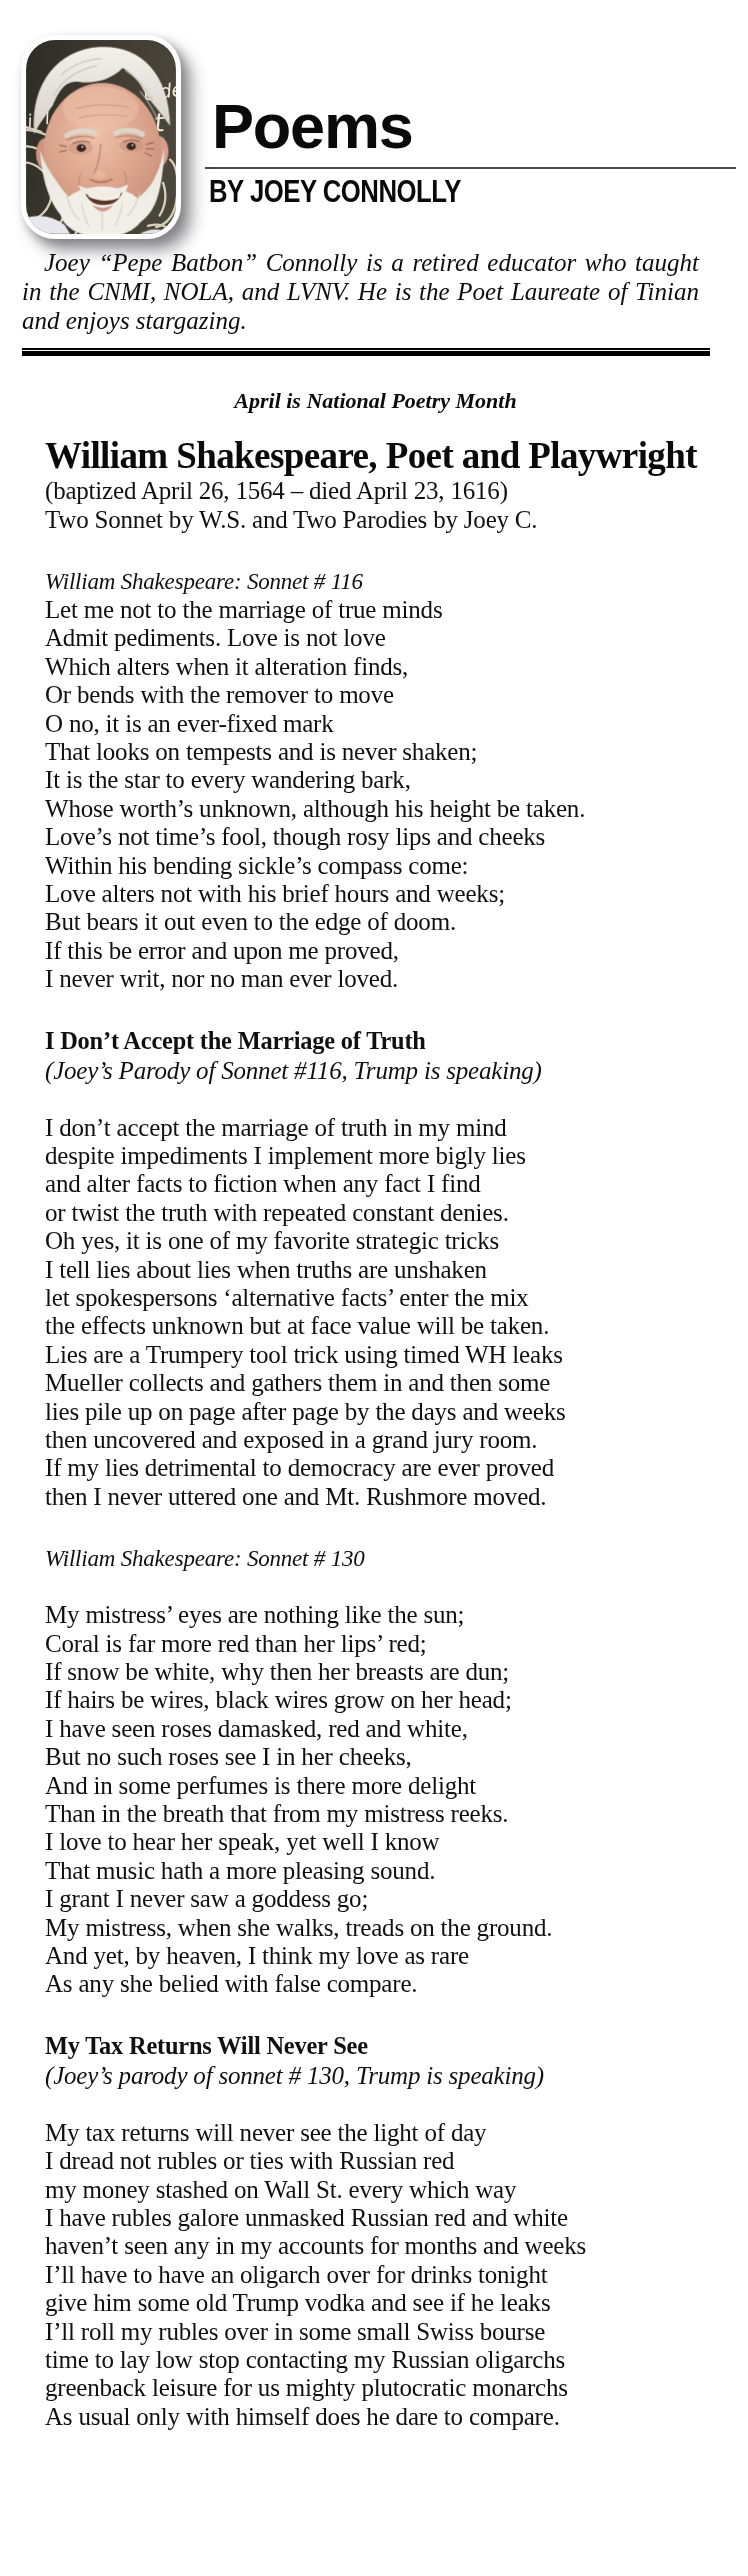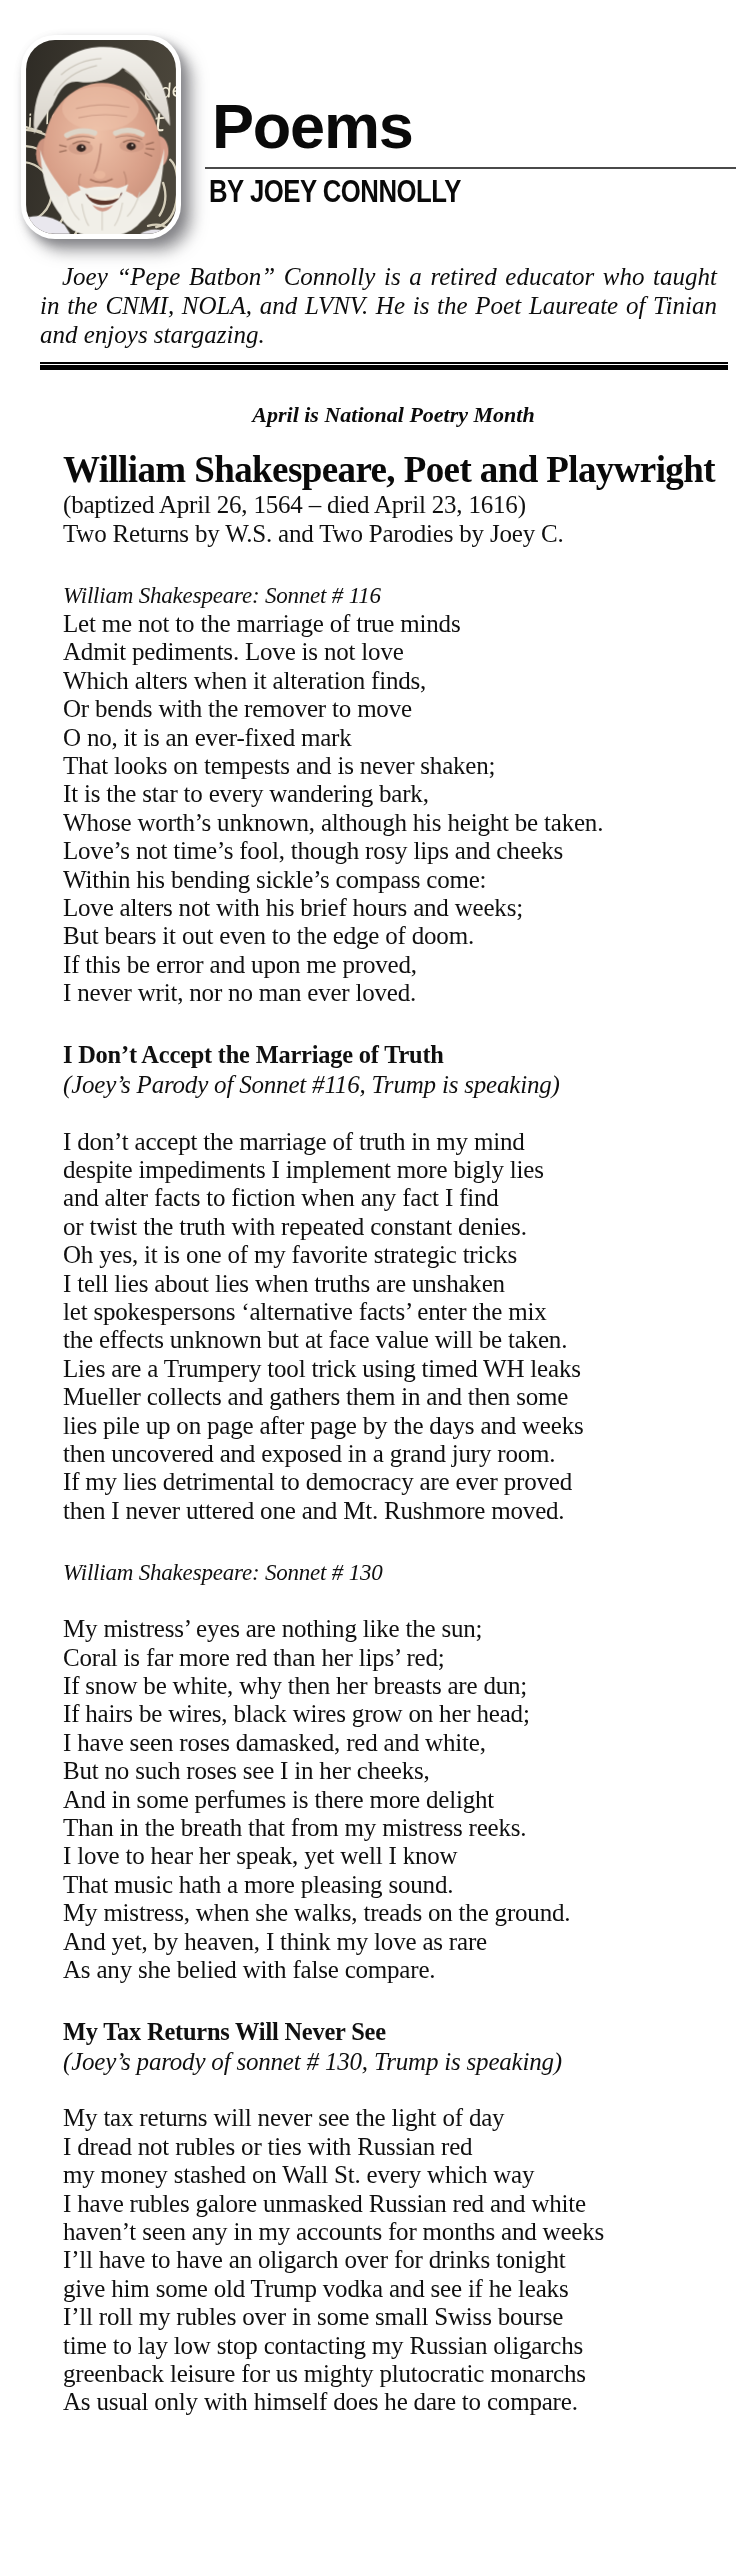--- a/index.html
+++ b/index.html
@@ -28,21 +28,21 @@
     position:absolute;left:205px;top:167px;width:531px;height:1.7px;background:#4a4a4a;
   }
   .byline{
     position:absolute;left:209px;top:175px;
     font-family:"Liberation Sans",sans-serif;font-weight:bold;
     font-size:31px;line-height:1.1;letter-spacing:-0.6px;color:#0a0a0a;
     transform:scaleX(.83);transform-origin:left top;white-space:nowrap;
   }
 
   
-  .main{position:absolute;left:0;top:262px;width:720px;margin-left:18px;}
+  .main{position:absolute;left:0;top:248px;width:720px;}
   .intro{
     margin:0 21px 0 22px;text-indent:22px;
     font-style:italic;font-size:25px;line-height:29px;
     text-align:justify;color:#0d0d0d;
   }
   .double-rule{
     margin:12.8px 10.4px 0 22px;height:1.7px;background:#ffffff;
     border-top:2.3px solid #000;border-bottom:5.2px solid #000;
   }
   .body-col{margin:0 14px 0 45px;}
@@ -190,21 +190,21 @@
   <div class="masthead-rule"></div>
   <div class="byline">BY JOEY CONNOLLY</div>
 
   <div class="main">
     <p class="intro">Joey “Pepe Batbon” Connolly is a retired educator who taught in the CNMI, NOLA, and LVNV. He is the Poet Laureate of Tinian and enjoys stargazing.</p>
     <div class="double-rule"></div>
     <div class="body-col">
       <div class="kicker">April is National Poetry Month</div>
       <h2 class="article-title">William Shakespeare, Poet and Playwright</h2>
       <div class="subtitle">(baptized April 26, 1564 – died April 23, 1616)</div>
-      <div class="subtitle">Two Returns by W.S. and Two Parodies by Joey C.</div>
+      <div class="subtitle">Two Sonnet by W.S. and Two Parodies by Joey C.</div>
       <div id="sections">
           <section class="poem-section no-gap">
             <div class="poem-heading italic">William Shakespeare: Sonnet # 116</div>
             <div class="lines">
               <div class="poem-line">Let me not to the marriage of true minds</div>
               <div class="poem-line">Admit pediments. Love is not love</div>
               <div class="poem-line">Which alters when it alteration finds,</div>
               <div class="poem-line">Or bends with the remover to move</div>
               <div class="poem-line">O no, it is an ever-fixed mark</div>
               <div class="poem-line">That looks on tempests and is never shaken;</div>
@@ -244,20 +244,21 @@
               <div class="poem-line">My mistress’ eyes are nothing like the sun;</div>
               <div class="poem-line">Coral is far more red than her lips’ red;</div>
               <div class="poem-line">If snow be white, why then her breasts are dun;</div>
               <div class="poem-line">If hairs be wires, black wires grow on her head;</div>
               <div class="poem-line">I have seen roses damasked, red and white,</div>
               <div class="poem-line">But no such roses see I in her cheeks,</div>
               <div class="poem-line">And in some perfumes is there more delight</div>
               <div class="poem-line">Than in the breath that from my mistress reeks.</div>
               <div class="poem-line">I love to hear her speak, yet well I know</div>
               <div class="poem-line">That music hath a more pleasing sound.</div>
+              <div class="poem-line">I grant I never saw a goddess go;</div>
               <div class="poem-line">My mistress, when she walks, treads on the ground.</div>
               <div class="poem-line">And yet, by heaven, I think my love as rare</div>
               <div class="poem-line">As any she belied with false compare.</div>
             </div>
           </section>
           <section class="poem-section">
             <div class="poem-heading bold">My Tax Returns Will Never See</div>
             <div class="poem-subheading">(Joey’s parody of sonnet # 130, Trump is speaking)</div>
             <div class="lines">
               <div class="poem-line">My tax returns will never see the light of day</div>

